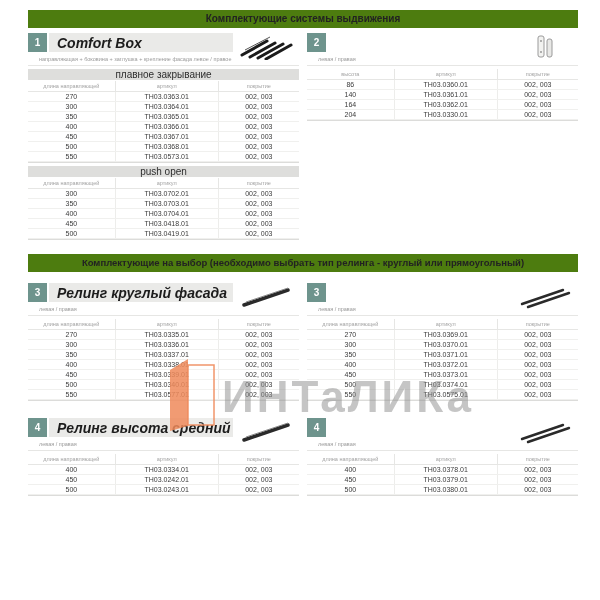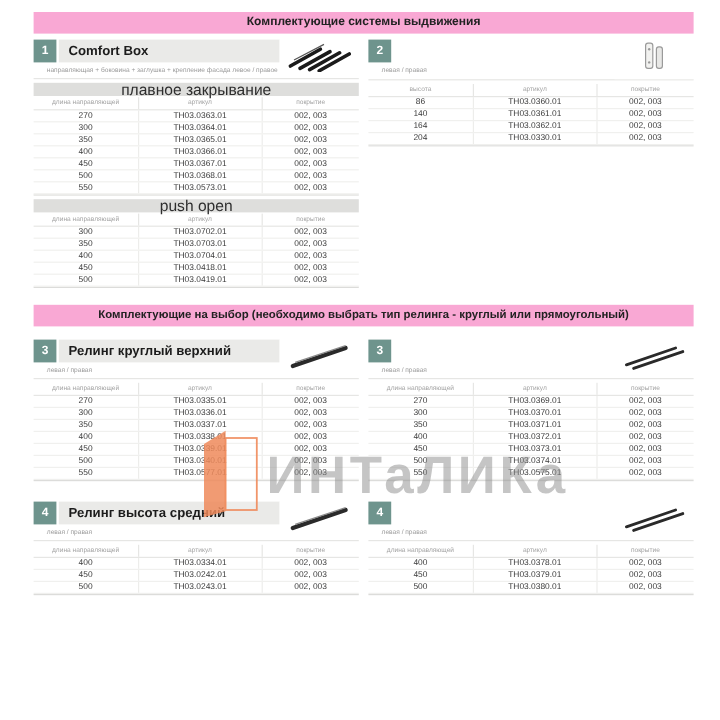--- a/index.html
+++ b/index.html
@@ -3,48 +3,48 @@
 <meta charset="utf-8">
 <style>
   html,body{margin:0;padding:0;}
   body{
     width:600px;height:600px;background:#ffffff;position:relative;overflow:hidden;
     font-family:"Liberation Sans", sans-serif;
     -webkit-font-smoothing:antialiased;
   }
   .page{position:absolute;left:28px;top:10px;width:550px;}
   .main-header{
-    background:#f9a8d4;height:18px;line-height:18px;text-align:center;
+    background:#4d7c0f;height:18px;line-height:18px;text-align:center;
     font-weight:bold;font-size:10px;color:#222;
   }
   .row{display:flex;gap:8px;align-items:flex-start;}
   .col{width:271px;}
 
   
   .sec-head{display:flex;border-bottom:1px solid #e6e6e4;margin-top:5px;}
   .sec-left{flex:1;min-width:0;}
   .title-row{display:flex;height:19px;}
   .badge{
     width:19px;background:#6e948d;color:#fff;font-weight:bold;font-size:10px;
     display:flex;align-items:center;justify-content:center;margin-right:2px;flex:0 0 19px;
   }
   .sec-title{
-    flex:1;background:#eaeae8;font-weight:bold;font-size:11px;color:#1c1c1c;
-    display:flex;align-items:center;padding-left:8px;white-space:nowrap;overflow:hidden;
+    flex:1;background:#eaeae8;font-weight:bold;font-size:14px;color:#1c1c1c;
+    display:flex;align-items:center;padding-left:8px;white-space:nowrap;overflow:hidden;font-style:italic;
   }
   .sub-row{
     height:13px;font-size:5.5px;color:#9a9a9a;display:flex;align-items:center;
     padding-left:11px;background:#fff;
   }
   .icon-box{width:66px;flex:0 0 66px;display:flex;align-items:center;justify-content:center;background:#fff;}
 
   
   .tblock{border-bottom:1px solid #dcdcda;}
   .band{
-    background:#dededc;text-align:center;font-size:13px;color:#2e2e2e;
+    background:#dededc;text-align:center;font-size:10px;color:#2e2e2e;
     height:11px;line-height:11px;margin-top:3px;
   }
   .cols-hdr{
     display:grid;grid-template-columns:32% 38% 30%;height:10px;align-items:center;
     font-size:5.5px;color:#a3a3a3;text-align:center;border-bottom:1px solid #e6e6e4;margin-top:1px;
   }
   .hcell{overflow:hidden;white-space:nowrap;}
   .hcell + .hcell{border-left:1px solid #e6e6e4;height:100%;line-height:10px;}
   .trow{
     display:grid;grid-template-columns:32% 38% 30%;
@@ -240,21 +240,21 @@
 
   <div class="main-header hdr2" style="font-size:9.5px;margin-top:14px;">Комплектующие на выбор (необходимо выбрать тип релинга - круглый или прямоугольный)</div>
 
   <div class="row row2">
 
     <div class="col">
       <div class="sec-head">
         <div class="sec-left">
           <div class="title-row">
             <div class="badge">3</div>
-            <div class="sec-title">Релинг круглый верхний</div>
+            <div class="sec-title">Релинг круглый фасада</div>
           </div>
           <div class="sub-row">левая / правая</div>
         </div>
         <div class="icon-box">
           <span>
             <svg width="56" height="24" viewBox="0 0 56 24">
               <line x1="6" y1="20" x2="50" y2="5" stroke="#2a2a2a" stroke-width="3.5" stroke-linecap="round"></line>
               <line x1="8" y1="17" x2="50" y2="3" stroke="#8a8a8a" stroke-width="1"></line>
             </svg>
           </span>

